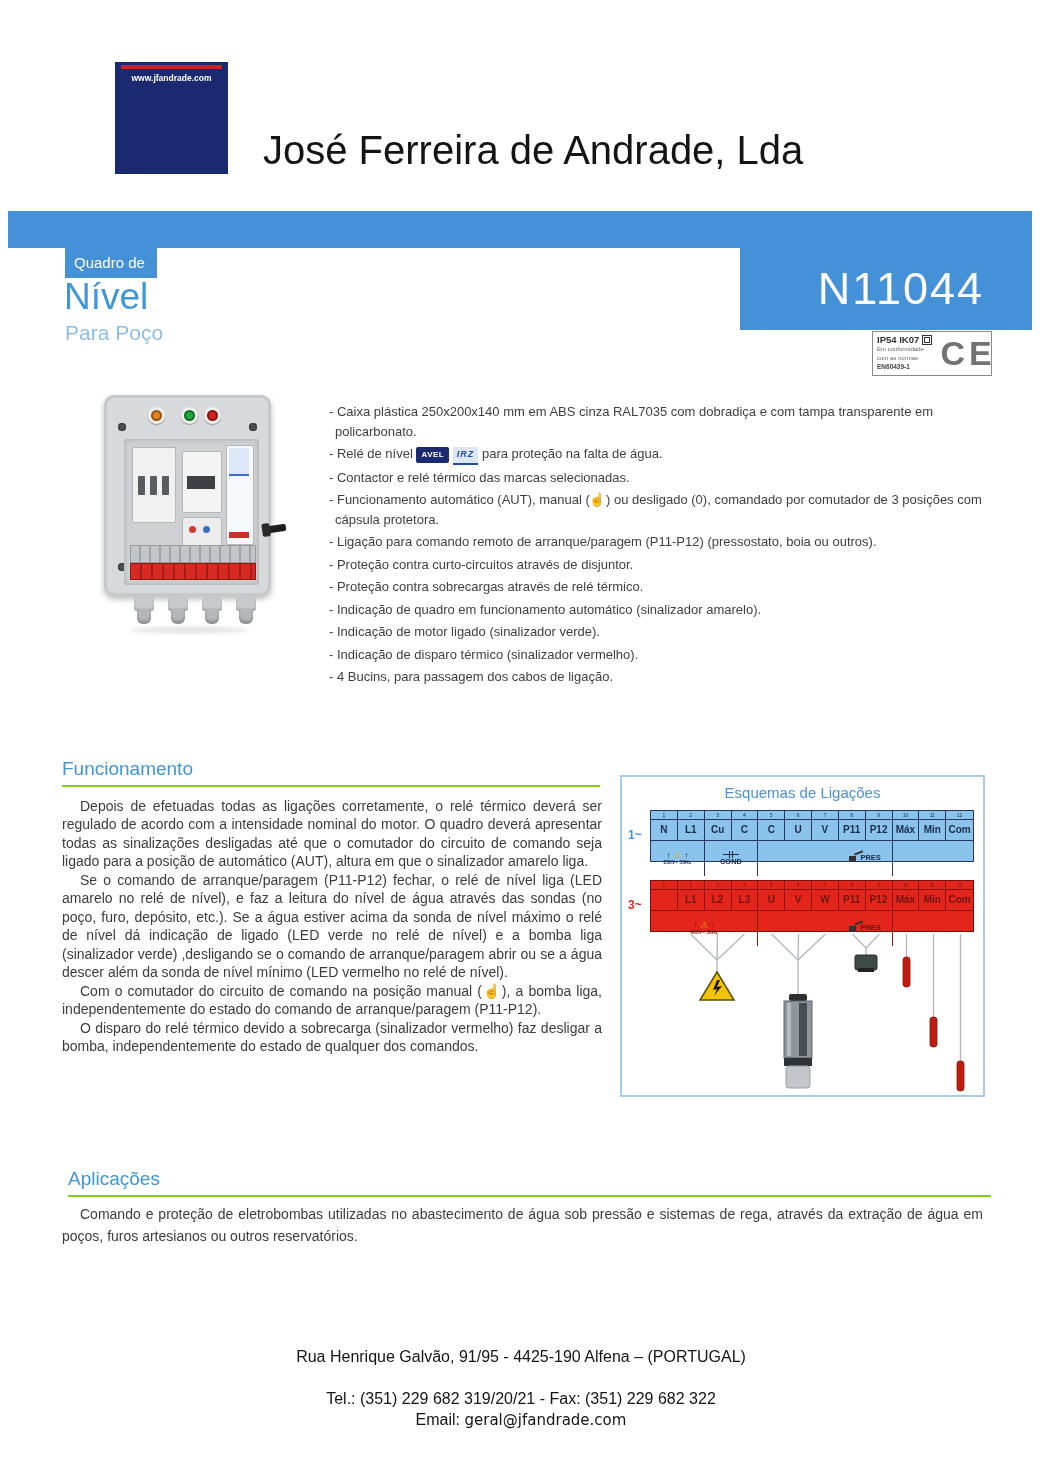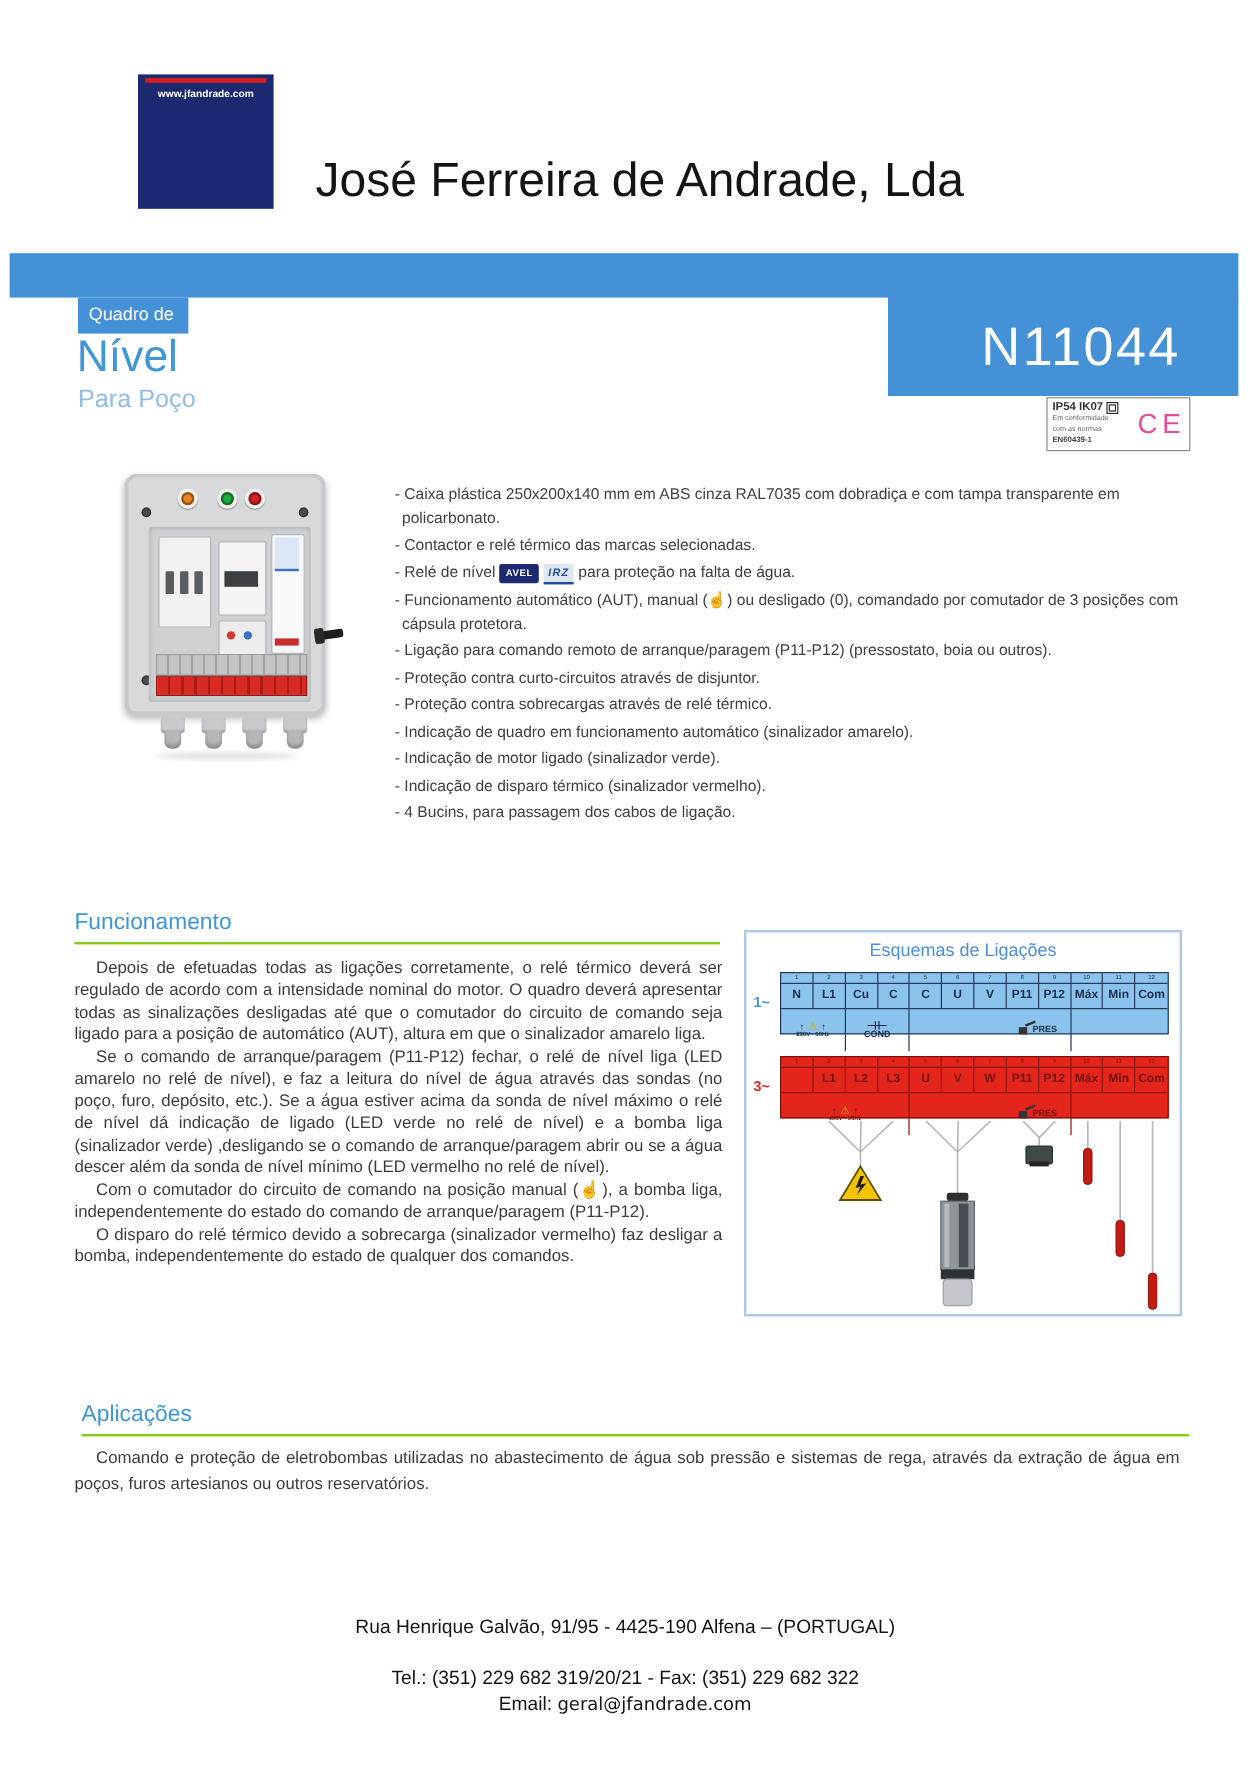--- a/index.html
+++ b/index.html
@@ -25,22 +25,22 @@
         color:#fff;font-size:45px;letter-spacing:2px;display:flex;align-items:center;justify-content:flex-end;
         padding-right:48px;box-sizing:border-box;}
   .cert{position:absolute;left:872px;top:331px;width:120px;height:45px;border:1px solid #8a8a8a;
         background:#fff;display:flex;align-items:stretch;box-sizing:border-box;}
   .cert-left{flex:1;padding:2px 0 0 4px;}
   .cert-ratings{font-size:9.5px;font-weight:700;color:#333;display:flex;align-items:center;gap:3px;}
   .cert-sq{display:inline-block;width:8px;height:8px;border:1px solid #333;position:relative;}
   .cert-sq::after{content:"";position:absolute;left:1px;top:1px;width:4px;height:4px;border:1px solid #333;}
   .cert-tiny{font-size:6px;color:#666;line-height:1.25;margin-top:1px;}
   .cert-std{font-size:6.5px;color:#444;font-weight:700;margin-top:1px;}
-  .cert-ce{width:46px;display:flex;align-items:center;justify-content:center;font-size:23px;color:#ec4899;
-        letter-spacing:4px;font-weight:400;}
+  .cert-ce{width:46px;display:flex;align-items:center;justify-content:center;font-size:34px;color:#737373;
+        letter-spacing:4px;font-weight:700;}
 
   
   .photo{position:absolute;left:100px;top:393px;width:176px;height:240px;}
   .ph-body{position:absolute;left:4px;top:2px;width:167px;height:201px;background:#d7d9db;border-radius:10px;
         box-shadow:0 3px 6px rgba(0,0,0,.28), inset 0 0 0 3px #c6c8cb;}
   .ph-face{position:absolute;left:20px;top:44px;width:135px;height:146px;background:#ced0d3;border-radius:3px;
         box-shadow:inset 0 0 5px rgba(0,0,0,.2);}
   .ph-light{position:absolute;top:12px;width:17px;height:17px;border-radius:50%;background:#efefef;
         box-shadow:0 1px 1px rgba(0,0,0,.3);}
   .ph-light::after{content:"";position:absolute;left:3px;top:3px;width:11px;height:11px;border-radius:50%;
@@ -186,27 +186,27 @@
     </div>
     <div class="ph-gland" style="left:34px;"></div>
     <div class="ph-gland" style="left:68px;"></div>
     <div class="ph-gland" style="left:102px;"></div>
     <div class="ph-gland" style="left:136px;"></div>
     <div class="ph-shadow"></div>
   </div>
 
   <div class="features">
     <div class="feat">- Caixa plástica 250x200x140 mm em ABS cinza RAL7035 com dobradiça e com tampa transparente em policarbonato.</div>
-    <div class="feat">- Contactor e relé térmico das marcas selecionadas.</div>
     <div class="feat">
       <span>- Relé de nível</span>
       <span class="brand-avel">AVEL</span>
       <span class="brand-irz">IRZ</span>
       <span>para proteção na falta de água.</span>
     </div>
+    <div class="feat">- Contactor e relé térmico das marcas selecionadas.</div>
     <div class="feat">- Funcionamento automático (AUT), manual (☝) ou desligado (0), comandado por comutador de 3 posições com cápsula protetora.</div>
     <div class="feat">- Ligação para comando remoto de arranque/paragem (P11-P12) (pressostato, boia ou outros).</div>
     <div class="feat">- Proteção contra curto-circuitos através de disjuntor.</div>
     <div class="feat">- Proteção contra sobrecargas através de relé térmico.</div>
     <div class="feat">- Indicação de quadro em funcionamento automático (sinalizador amarelo).</div>
     <div class="feat">- Indicação de motor ligado (sinalizador verde).</div>
     <div class="feat">- Indicação de disparo térmico (sinalizador vermelho).</div>
     <div class="feat">- 4 Bucins, para passagem dos cabos de ligação.</div>
   </div>
 

